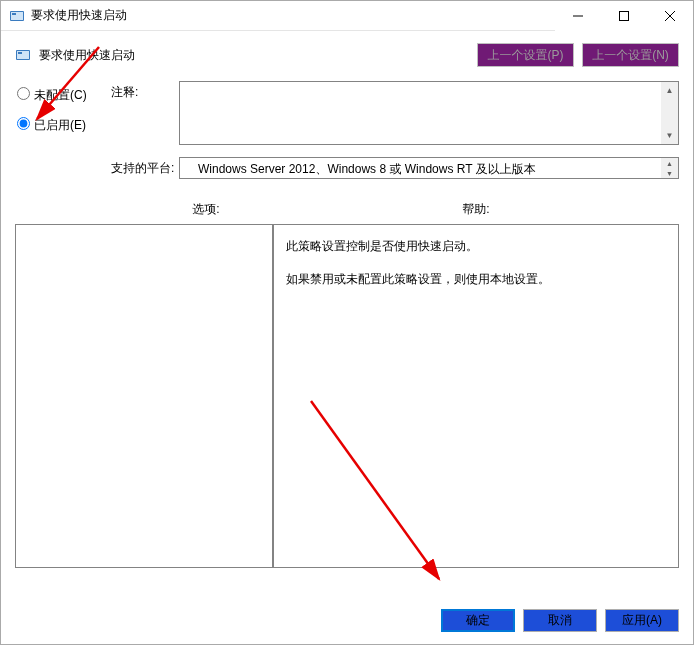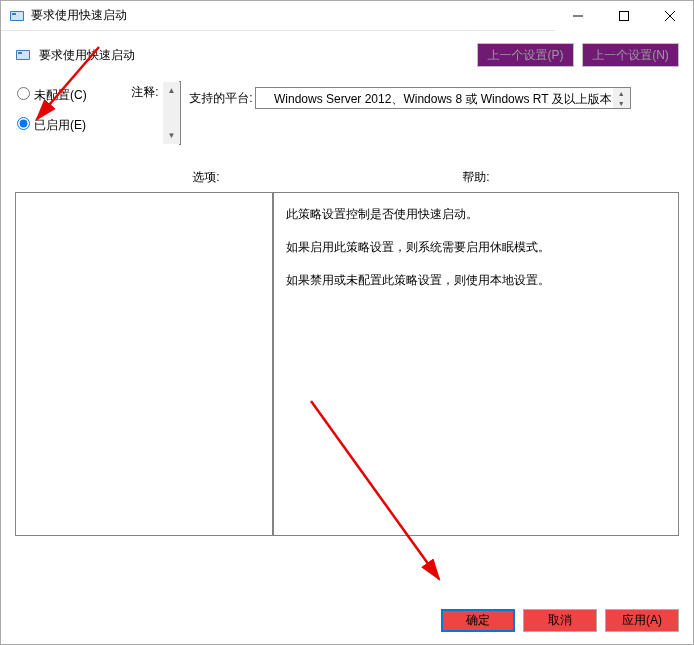--- a/index.html
+++ b/index.html
@@ -76,23 +76,22 @@
 .radio-row {
   display: flex; 
   height: 20px;
   margin-bottom: 10px;
   gap: 4px;
 }
 .radio-row input { margin-left: 2px; width: 13px; height: 13px; }
 .right-col {
   flex: 1;
   display: flex;
-  flex-direction: row;
+  flex-direction: column;
   gap: 6px;
-  text-align: center;
 }
 .field-row {
   display: flex;
   align-items: flex-start;
 }
 .field-label {
   width: 68px;
   padding-top: 3px;
   color: #000;
 }
@@ -173,21 +172,21 @@
 
 .bottom-bar {
   position: absolute;
   bottom: 12px; right: 14px;
   display: flex;
   gap: 8px;
 }
 .action-btn {
   width: 74px; height: 23px;
   border: 1px solid #adadad;
-  background: #ef4444;
+  background: #1d4ed8;
   font-size: 12px;
   font-family: inherit;
   display: flex; align-items: center; justify-content: center;
   cursor: pointer;
 }
 .action-btn.primary {
   border: 2px solid #0078d7;
 }
 
 
@@ -282,21 +281,20 @@
 
 <div class="section-labels">
   <div class="opt-label">选项:</div>
   <div class="help-label">帮助:</div>
 </div>
 
 <div class="panes">
   <div class="opt-pane"></div>
   <div class="help-pane">
     <p>此策略设置控制是否使用快速启动。</p>
-    <p>如果启用此策略设置，则系统需要启用休眠模式。</p>
     <p>如果禁用或未配置此策略设置，则使用本地设置。</p>
   </div>
 </div>
 
 <div class="bottom-bar">
   <button class="action-btn primary">确定</button>
   <button class="action-btn">取消</button>
   <button class="action-btn">应用(A)</button>
 </div>
 

